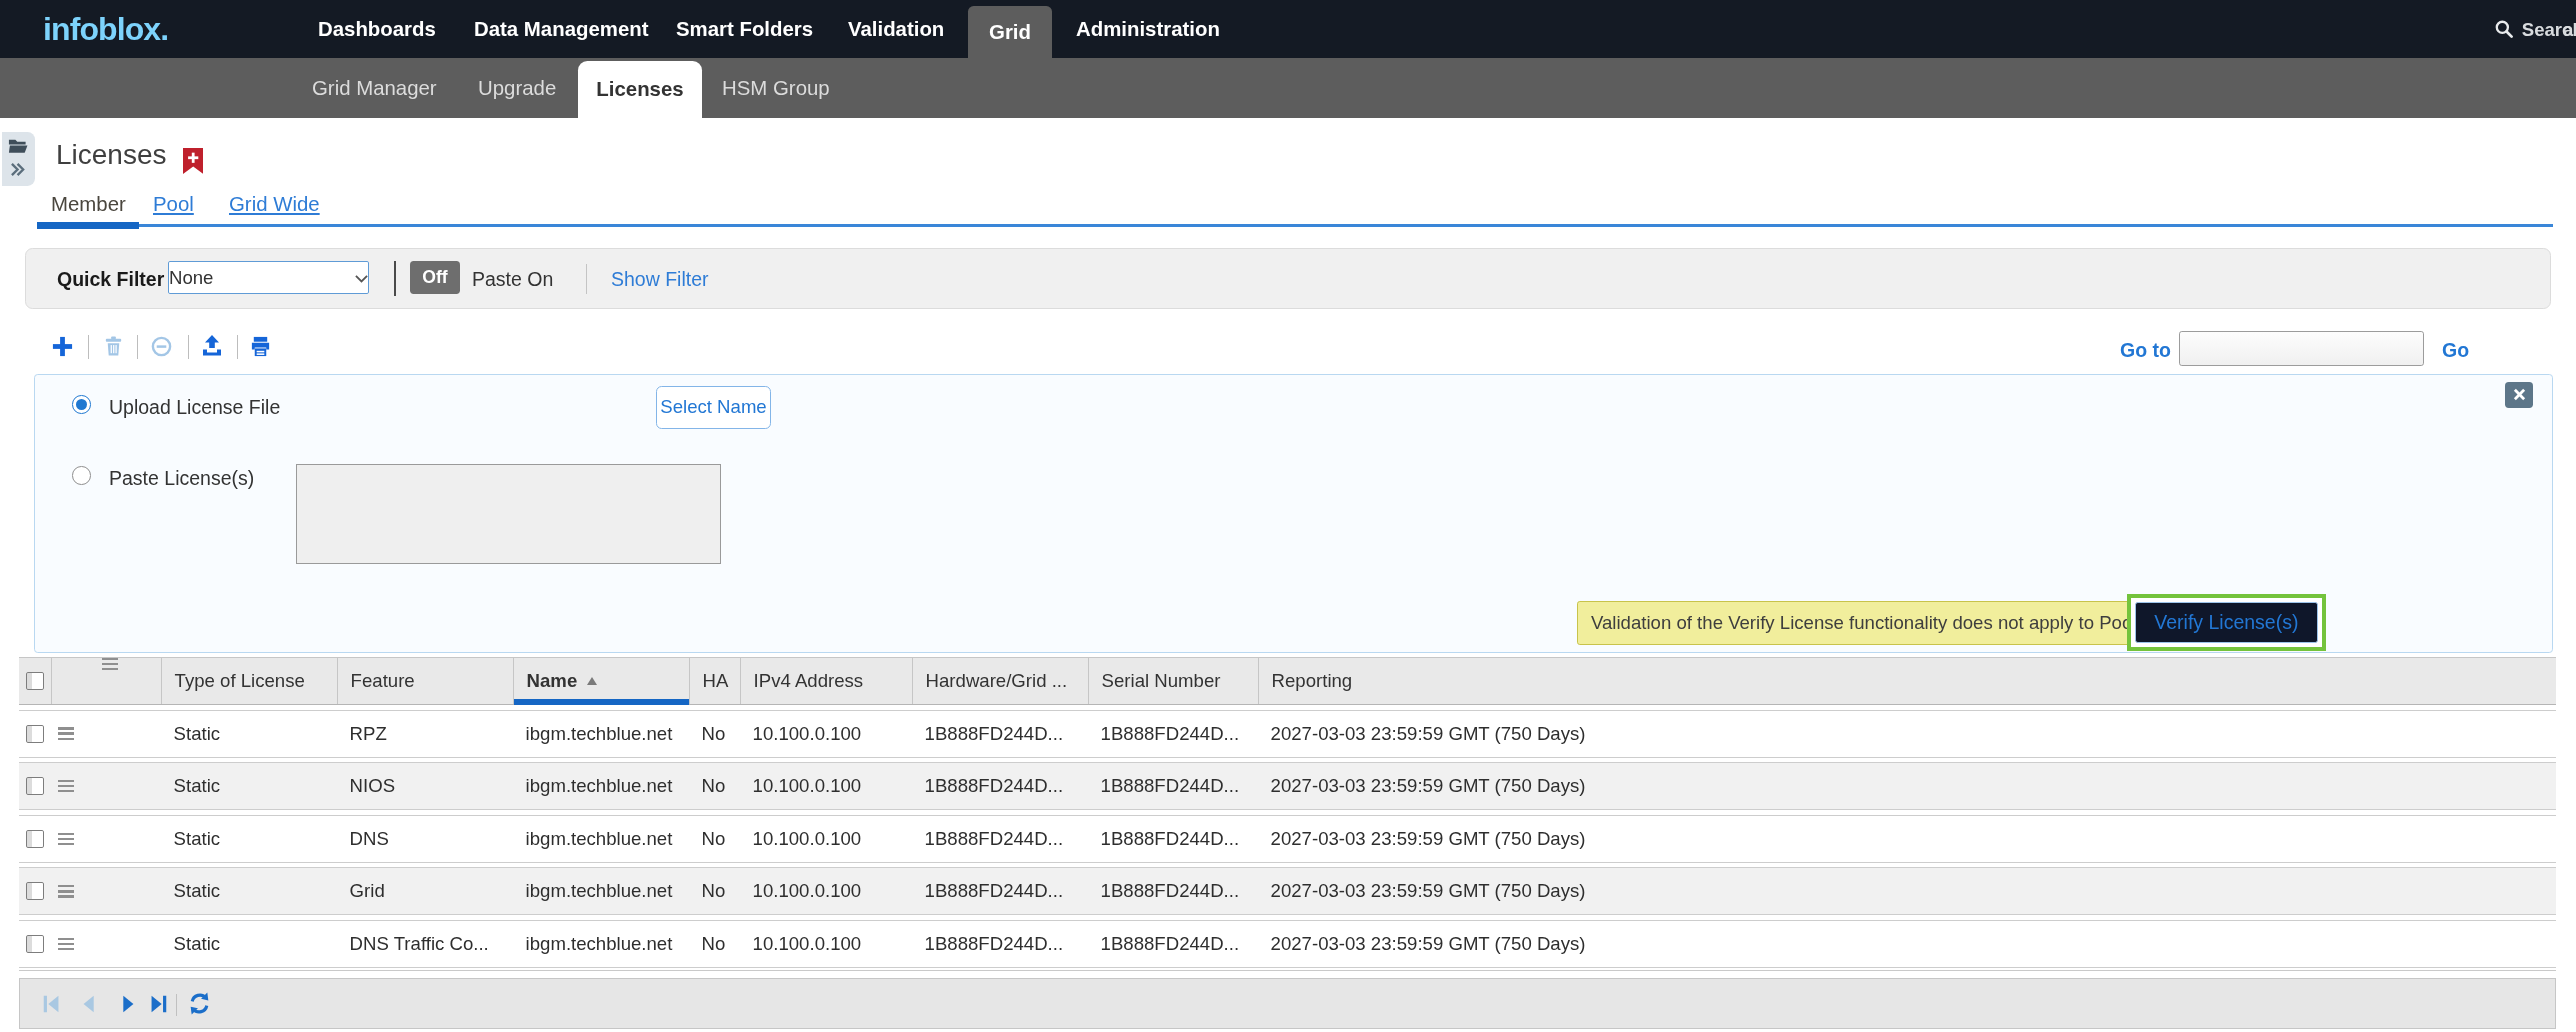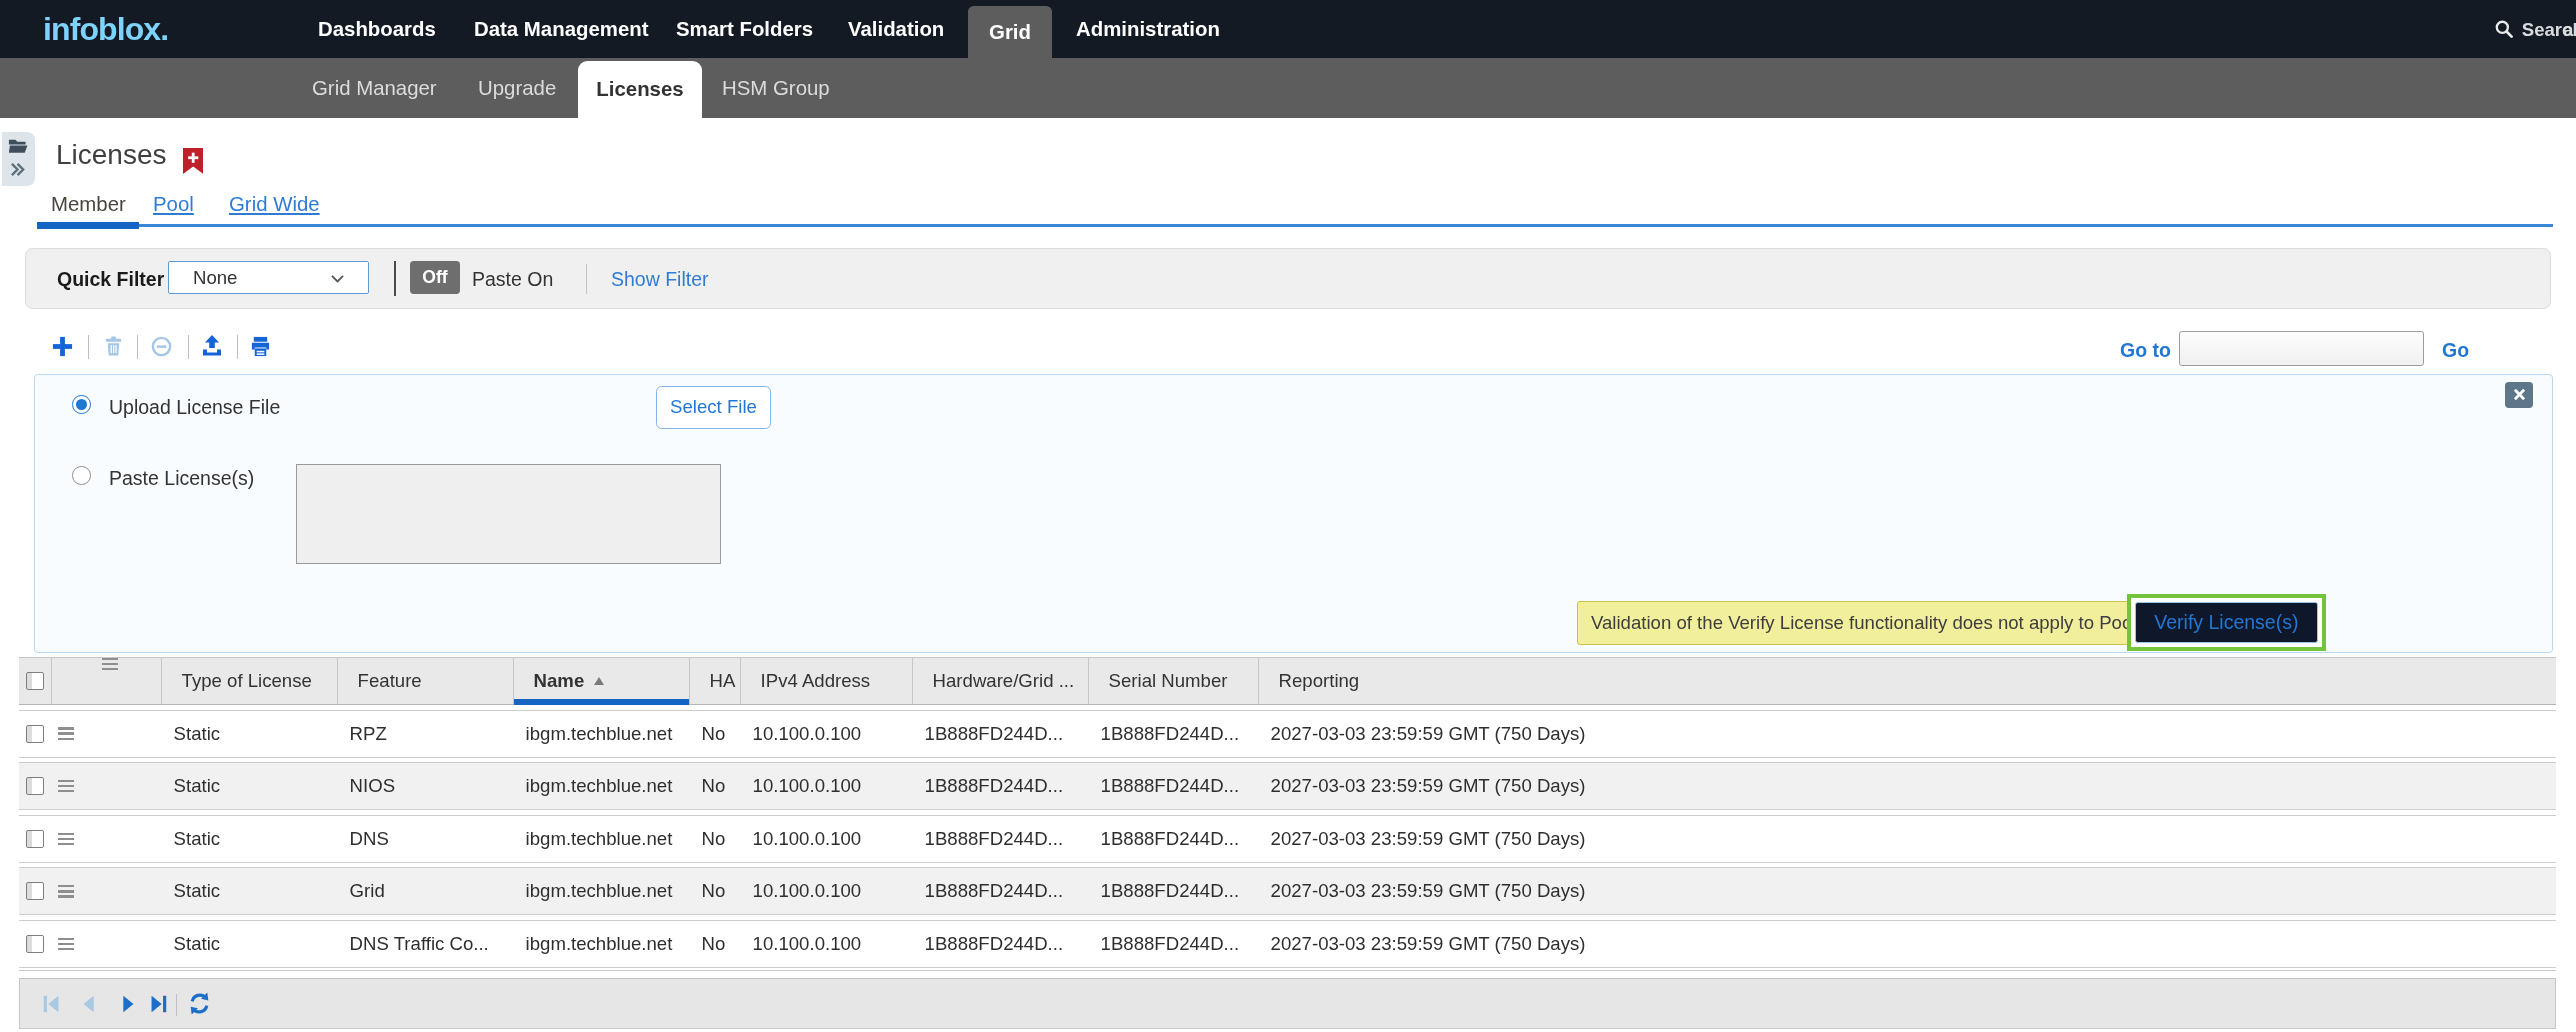--- a/index.html
+++ b/index.html
@@ -31,21 +31,21 @@
   .vtab{top:193px;font-size:20.4px;}
   .vtab.active{color:#4a463e;}
   .vtab.blue{color:#2e7cd6;text-decoration:underline;}
   .tabline-thick{left:37px;top:222px;width:102px;height:6.5px;background:#1566c4;}
   .tabline-thin{left:139px;top:224px;width:2414px;height:2.8px;background:#3a86d8;}
 
   
   .filterbar{left:25px;top:248px;width:2526px;height:61px;background:#f0f0f0;border:0.9px solid #dcdcdc;border-radius:7.4px;box-sizing:border-box;}
   .fb-label{left:31px;top:18.6px;font-weight:700;font-size:19.5px;color:#1a1a1a;}
   .fb-select{left:142px;top:12px;width:201px;height:33px;background:#fff;border:0.9px solid #5f9bd6;border-radius:1.9px;
-             box-sizing:border-box;display:flex;align-items:center;justify-content:space-between;padding:0 24px;font-size:18.6px;color:#333;}
+             box-sizing:border-box;display:flex;align-items:center;justify-content:space-between;padding:0 0;font-size:18.6px;color:#333;}
   .fb-div1{left:368px;top:12px;width:1.9px;height:35px;background:#4a4a4a;}
   .fb-off{left:384px;top:12px;width:50px;height:33px;background:#6e6e6e;border-radius:3.7px;color:#fff;
           font-size:17.6px;font-weight:700;text-align:center;line-height:33px;}
   .fb-on{left:446px;top:18.6px;font-size:19.5px;color:#333;}
   .fb-div2{left:560px;top:15px;width:0.9px;height:30px;background:#c4c4c4;}
   .fb-show{left:585px;top:18.6px;font-size:19.5px;color:#2e7cd6;}
 
   
   .tooldiv{width:0.9px;height:24px;background:#bdbdbd;top:335px;}
   .gotolabel{left:2120px;top:339px;font-size:19.5px;font-weight:700;color:#2277d4;}
@@ -68,21 +68,21 @@
   .pastearea{left:261px;top:89px;width:425px;height:100px;background:#efefef;border:1.9px solid #9a9a9a;box-sizing:border-box;resize:none;}
   .note{left:1542px;top:226px;background:#f1ee9c;border:1.9px solid #c8c34b;border-radius:2.8px;
         padding:10.2px 13px;font-size:18.6px;color:#3e3e3e;}
   .verifywrap{left:2092px;top:219px;border:4.6px solid #74c33c;padding:3.7px;background:#fff;}
   .verifybtn{background:#0f172a;border:1.9px solid #9cc3ea;border-radius:2.8px;color:#2277d4;font-size:19.5px;padding:8.4px 18.6px;white-space:nowrap;text-align:right;}
 
   
   .gridtable{left:18.6px;top:657px;width:2537px;}
   .trow{display:grid;grid-template-columns:32px 110px 176px 176px 176px 51px 172px 176px 170px minmax(0,1fr);align-items:center;}
   .thead{height:48px;background:#e9e9e9;border-top:0.9px solid #c6c6c6;border-bottom:0.9px solid #b5b5b5;box-sizing:border-box;}
-  .th{height:100%;display:flex;align-items:center;padding-left:20px;font-size:18.6px;color:#333;box-sizing:border-box;border-left:0.9px solid #c6c6c6;position:relative;}
+  .th{height:100%;display:flex;align-items:center;padding-left:13px;font-size:18.6px;color:#333;box-sizing:border-box;border-left:0.9px solid #c6c6c6;position:relative;}
   .th.first{border-left:none;padding-left:7.4px;}
   .th.sorted{font-weight:700;}
   .sortbar{position:absolute;left:0;right:0;bottom:-0.9px;height:5.6px;background:#1566c4;}
   .sortarrow{width:0;height:0;border-left:5.6px solid transparent;border-right:5.6px solid transparent;border-bottom:8.4px solid #4a4a4a;margin-left:9.3px;opacity:.7;}
   .drow{height:46px;margin-top:4.6px;border-top:0.9px solid #cdcdcd;border-bottom:0.9px solid #cdcdcd;box-sizing:content-box;}
   .drow.odd{background:#fff;}
   .drow.even{background:#f1f1f1;}
   .td{font-size:18.6px;color:#2e2e2e;padding-left:13px;white-space:nowrap;overflow:hidden;}
   .cellbox{padding-left:7.4px;display:flex;align-items:center;}
   .checkbox{width:16px;height:16px;border:0.9px solid #7d7d7d;border-radius:1.9px;
@@ -199,21 +199,21 @@
 
 <div class="abs panel">
   <div class="abs closebtn">
     <span><svg width="13" height="13" viewBox="0 0 14 14">
           <line x1="2" y1="2" x2="12" y2="12" stroke="#fff" stroke-width="3"></line>
           <line x1="12" y1="2" x2="2" y2="12" stroke="#fff" stroke-width="3"></line>
         </svg></span>
   </div>
   <div class="abs radio sel" style="left:37px;top:20.4px"></div>
   <div class="abs plabel" style="left:74px;top:21.4px">Upload License File</div>
-  <div class="abs selectfile">Select File</div>
+  <div class="abs selectfile">Select Name</div>
 
   <div class="abs radio" style="left:37px;top:91px"></div>
   <div class="abs plabel" style="left:74px;top:92px">Paste License(s)</div>
   <textarea class="abs pastearea" style=""></textarea>
 
   <div class="abs note">Validation of the Verify License functionality does not apply to Pool licenses.</div>
   <div class="abs verifywrap">
     <div class="verifybtn">Verify License(s)</div>
   </div>
 </div>

